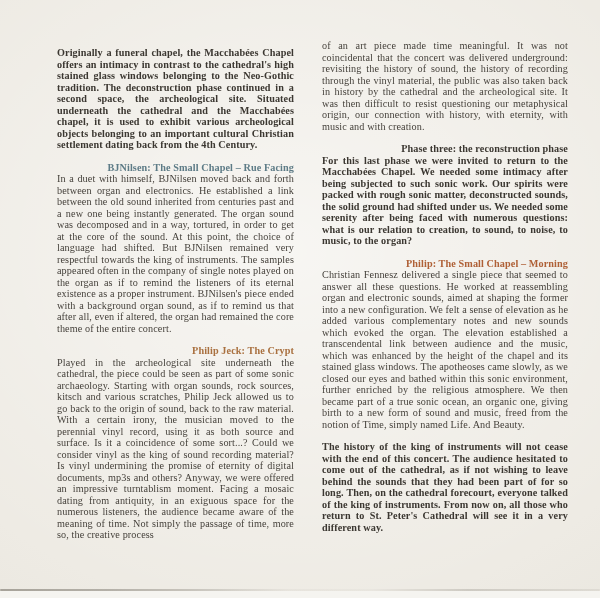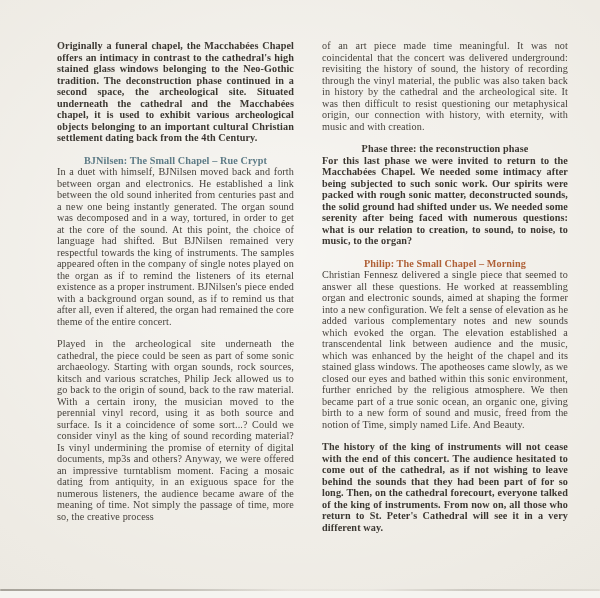--- a/index.html
+++ b/index.html
@@ -30,35 +30,35 @@
     display: flex;
     gap: 28px;
   }
   .col {
     text-align: justify;
     color: var(--body-text, #433f39);
     font-size: 10.2px;
     line-height: 11.5px;
     letter-spacing: 0.1px;
   }
-  .col.left  { width: 237px; }
+  .col.left  { width: 237px; margin-top: 7px; }
   .col.right { width: 246px; }
   .para {
     margin: 0 0 11px 0;
   }
   .para.bold {
     font-weight: bold;
     color: var(--body-text-bold, #3b3731);
   }
   .heading {
     font-size: 10.2px;
     line-height: 11.5px;
     font-weight: bold;
     margin: 0;
-    text-align: center;
+    text-align: right;
   }
   .heading.teal   { color: var(--heading-teal, #5d7b86); }
   .heading.orange { color: var(--heading-orange, #a9703f); }
   .heading.redorange { color: var(--heading-red-orange, #af6036); }
   .heading.dark   { color: var(--body-text-bold, #3b3731); }
   .page-edge-shadow {
     position: absolute;
     left: 0;
     right: 0;
     bottom: 7px;
@@ -84,23 +84,24 @@
 </style>
 </head>
 <body>
 
 <div class="page">
   <div class="columns">
 
     <div class="col left">
       <p class="para bold">Originally a funeral chapel, the Macchabées Chapel offers an intimacy in contrast to the cathedral's high stained glass windows belonging to the Neo-Gothic tradition. The deconstruction phase continued in a second space, the archeological site. Situated underneath the cathedral and the Macchabées chapel, it is used to exhibit various archeological objects belonging to an important cultural Christian settlement dating back from the 4th Century.</p>
 
-      <h3 class="heading teal">BJNilsen: The Small Chapel – Rue Crypt</h3>
+      <h3 class="heading teal">BJNilsen: The Small Chapel – Rue Facing</h3>
       <p class="para">In a duet with himself, BJNilsen moved back and forth between organ and electronics. He established a link between the old sound inherited from centuries past and a new one being instantly generated. The organ sound was decomposed and in a way, tortured, in order to get at the core of the sound. At this point, the choice of language had shifted. But BJNilsen remained very respectful towards the king of instruments. The samples appeared often in the company of single notes played on the organ as if to remind the listeners of its eternal existence as a proper instrument. BJNilsen's piece ended with a background organ sound, as if to remind us that after all, even if altered, the organ had remained the core theme of the entire concert.</p>
 
+      <h3 class="heading orange">Philip Jeck: The Crypt</h3>
       <p class="para">Played in the archeological site underneath the cathedral, the piece could be seen as part of some sonic archaeology. Starting with organ sounds, rock sources, kitsch and various scratches, Philip Jeck allowed us to go back to the origin of sound, back to the raw material. With a certain irony, the musician moved to the perennial vinyl record, using it as both source and surface. Is it a coincidence of some sort...? Could we consider vinyl as the king of sound recording material? Is vinyl undermining the promise of eternity of digital documents, mp3s and others? Anyway, we were offered an impressive turntablism moment. Facing a mosaic dating from antiquity, in an exiguous space for the numerous listeners, the audience became aware of the meaning of time. Not simply the passage of time, more so, the creative process</p>
     </div>
 
     <div class="col right">
       <p class="para">of an art piece made time meaningful. It was not coincidental that the concert was delivered underground: revisiting the history of sound, the history of recording through the vinyl material, the public was also taken back in history by the cathedral and the archeological site. It was then difficult to resist questioning our metaphysical origin, our connection with history, with eternity, with music and with creation.</p>
 
       <h3 class="heading dark">Phase three: the reconstruction phase</h3>
       <p class="para bold">For this last phase we were invited to return to the Macchabées Chapel. We needed some intimacy after being subjected to such sonic work. Our spirits were packed with rough sonic matter, deconstructed sounds, the solid ground had shifted under us. We needed some serenity after being faced with numerous questions: what is our relation to creation, to sound, to noise, to music, to the organ?</p>
 
       <h3 class="heading redorange">Philip: The Small Chapel – Morning</h3>

